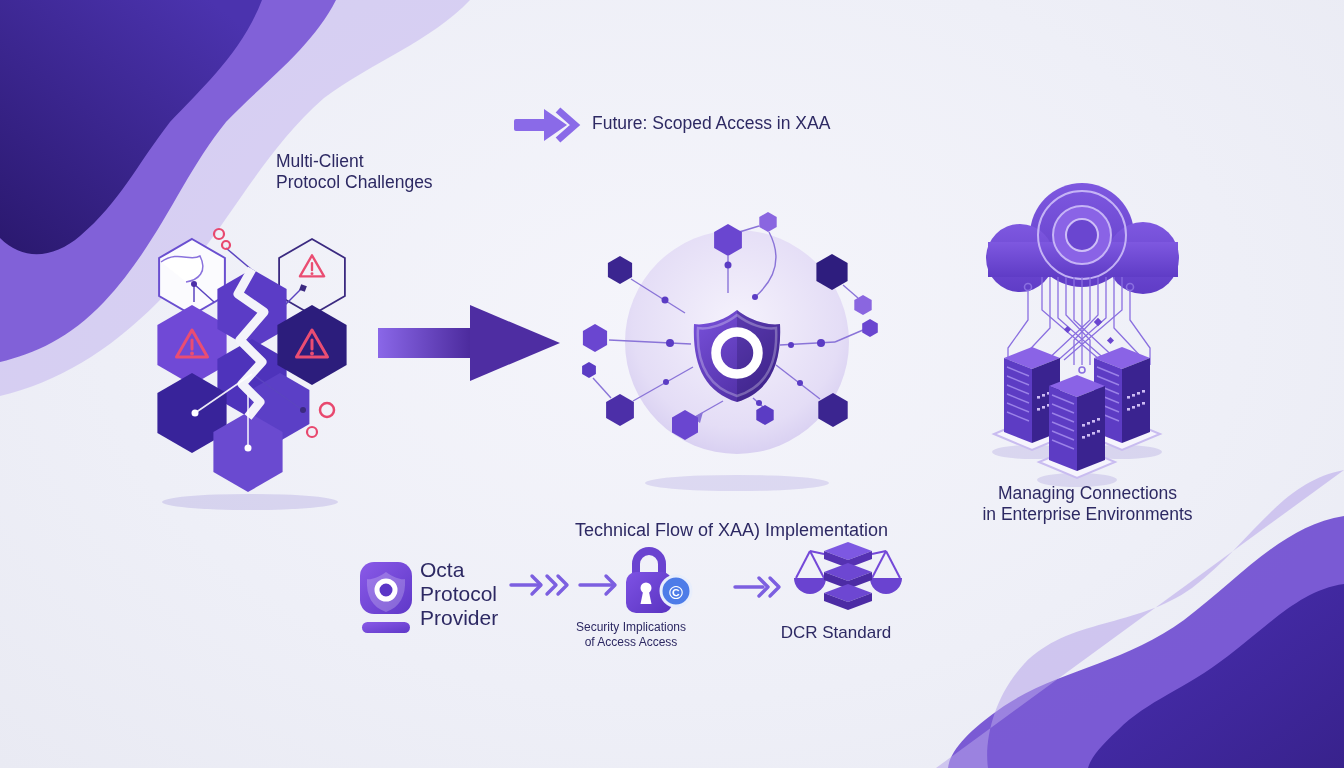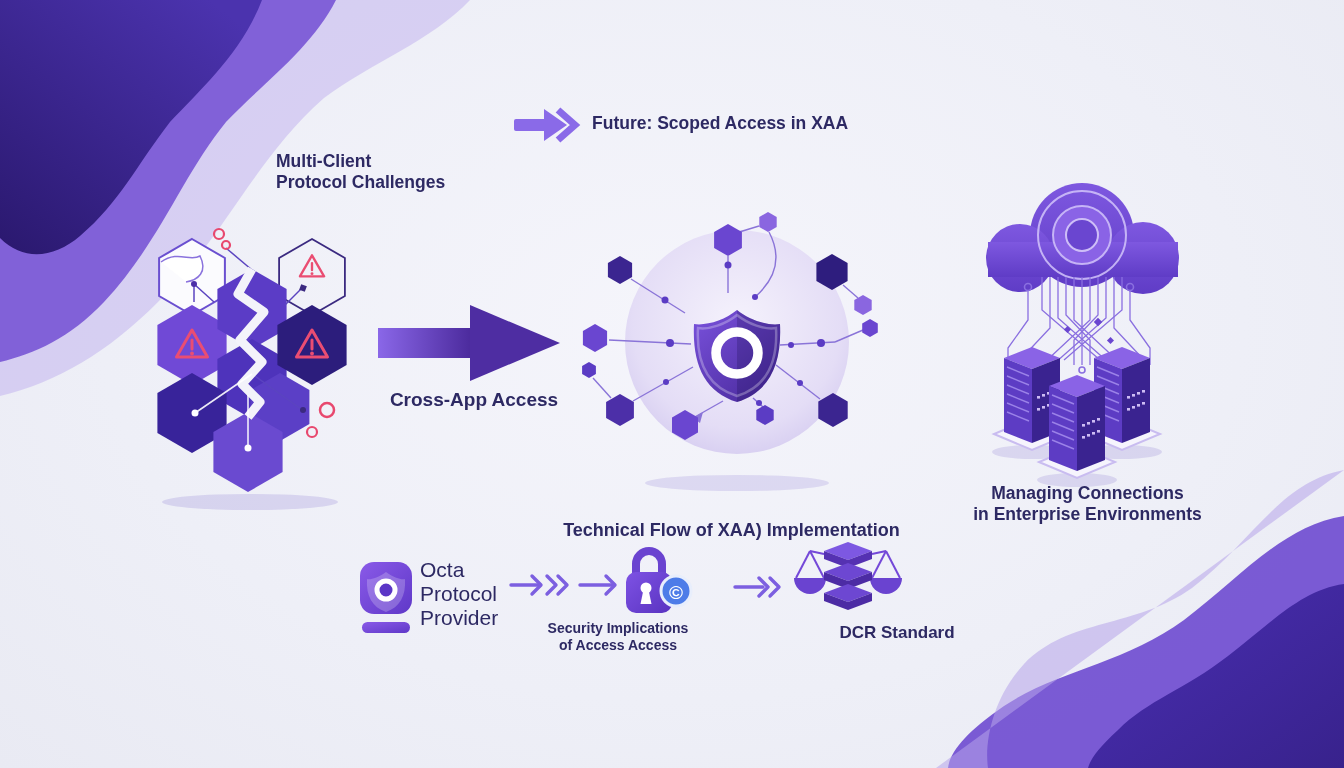--- a/index.html
+++ b/index.html
@@ -5,21 +5,21 @@
   html,body{margin:0;padding:0;}
   body{
     width:1344px;height:768px;overflow:hidden;
     font-family:"Liberation Sans",sans-serif;
     background:radial-gradient(ellipse at 50% 42%, #f5f5fb 0%, #eeeff7 60%, #e9eaf3 100%);
     position:relative;
   }
   .stage{position:absolute;inset:0;width:1344px;height:768px;}
   .abs{position:absolute;}
   .label{color:#2d2963;line-height:1.22;}
-  .w600{font-weight:700;}
+  .w600{font-weight:400;}
   .center{text-align:center;}
   svg{display:block;}
 </style>
 </head>
 <body>
 
 <div class="stage">
 
   <svg class="abs" style="left:0;top:0" width="1344" height="768" viewBox="0 0 1344 768">
     <defs>
@@ -119,21 +119,20 @@
     <defs>
       <linearGradient id="gArrow" x1="0" y1="0" x2="1" y2="0">
         <stop offset="0" stop-color="#8a67e8"></stop>
           <stop offset="1" stop-color="#4b2a9c"></stop>
       </linearGradient>
     </defs>
     <rect x="3" y="28" width="94" height="30" fill="url(#gArrow)"></rect>
     <polygon points="95,5 185,43 95,81" fill="#4e2da2"></polygon>
   </svg>
   <div class="abs label w600 center" style="left:374px;top:388px;width:200px;font-size:19px">
-    <div>Cross-App Access</div>
   </div>
 
   <svg class="abs" style="left:573px;top:193px" width="335" height="300" viewBox="0 0 335 300">
     <defs>
       <radialGradient id="gOrb" cx="0.5" cy="0.42" r="0.62">
         <stop offset="0" stop-color="#f5f2fc"></stop>
           <stop offset="0.75" stop-color="#e4ddf6"></stop>
           <stop offset="1" stop-color="#d5ccf0"></stop>
       </radialGradient>
       <linearGradient id="gShield" x1="0" y1="0" x2="0.8" y2="1">
@@ -356,21 +355,21 @@
       </linearGradient>
     </defs>
     <path d="M14,32 V22 A13,13 0 0 1 40,22 V32" fill="none" stroke="#6a43d0" stroke-width="8"></path>
     <rect x="4" y="30" width="46" height="41" rx="10" fill="url(#gLock)"></rect>
     <circle cx="24" cy="46" r="5.5" fill="#ffffff"></circle>
     <polygon points="21,50 27,50 29.5,62 18.5,62" fill="#ffffff"></polygon>
     <circle cx="54" cy="49" r="15" fill="#4d7ce8" stroke="#e8eefc" stroke-width="3"></circle>
     <text x="54" y="50" text-anchor="middle" dominant-baseline="central" font-size="19" font-weight="700" fill="#ffffff" font-family="Liberation Sans, sans-serif">©</text>
   </svg>
 
-  <div class="abs label w600 center" style="left:528px;top:620px;width:180px;font-size:14px">
+  <div class="abs label w600 center" style="left:541px;top:620px;width:180px;font-size:12px">
     <div>Security Implications</div>
     <div>of Access Access</div>
   </div>
 
   <svg class="abs" style="left:733px;top:574px" width="54" height="26" viewBox="0 0 54 26">
     <g stroke="#7c5fe0" stroke-width="3.4" fill="none" stroke-linecap="round" stroke-linejoin="round">
       <line x1="2" y1="13" x2="30" y2="13"></line>
       <polyline points="26,4 35,13 26,22"></polyline>
       <polyline points="37,4 46,13 37,22"></polyline>
     </g>
@@ -390,15 +389,15 @@
     <g>
       <polygon points="60,4 84,13 60,22 36,13" fill="#7d58e2"></polygon>
       <path d="M36,13 L60,22 L84,13 L84,21 L60,30 L36,21 Z" fill="#5531b2"></path>
       <polygon points="60,25 84,34 60,43 36,34" fill="#6d47d2"></polygon>
       <path d="M36,34 L60,43 L84,34 L84,42 L60,51 L36,42 Z" fill="#4c2ba4"></path>
       <polygon points="60,46 84,55 60,64 36,55" fill="#6d47d2"></polygon>
       <path d="M36,55 L60,64 L84,55 L84,63 L60,72 L36,63 Z" fill="#4c2ba4"></path>
     </g>
   </svg>
 
-  <div class="abs label w600 center" style="left:836px;top:623px;width:122px;font-size:17px">DCR Standard</div>
+  <div class="abs label w600 center" style="left:775px;top:623px;width:122px;font-size:17px">DCR Standard</div>
 
 </div>
 
 </body></html>

